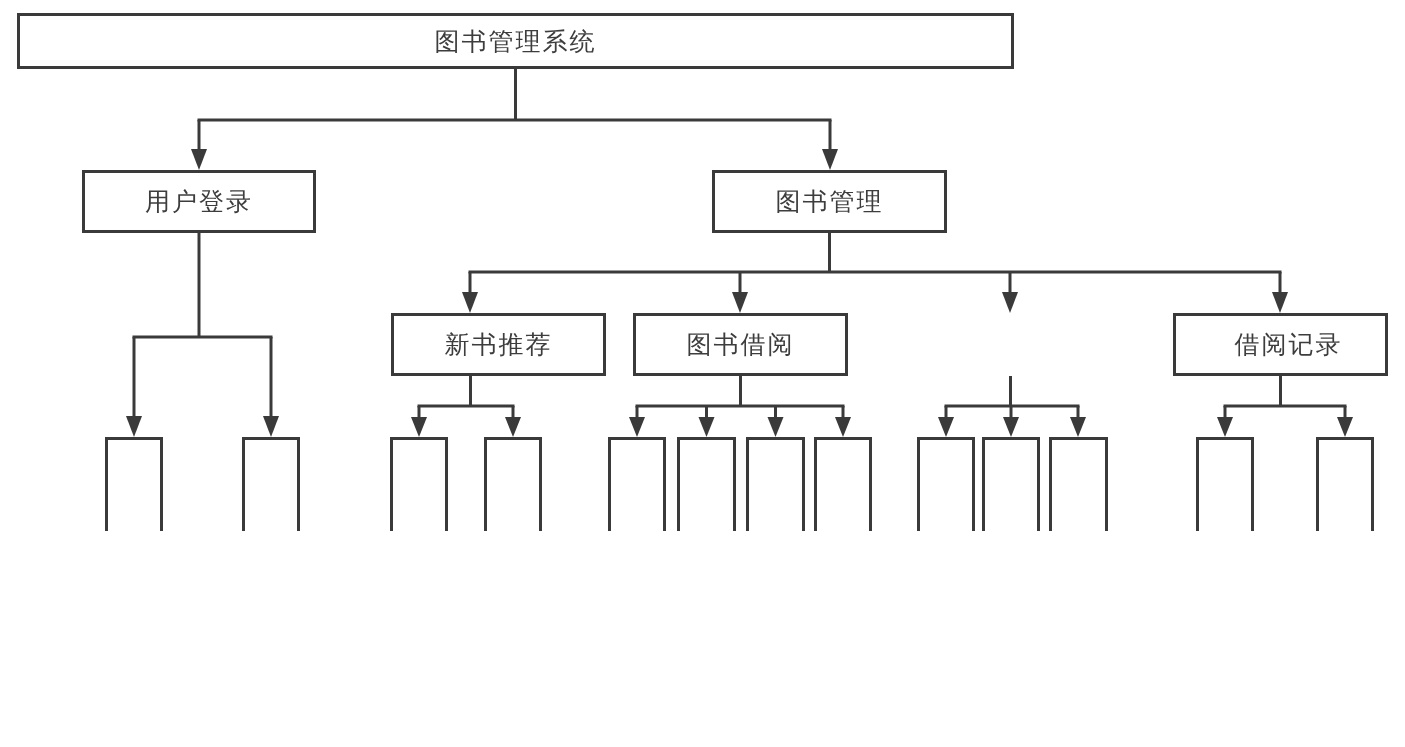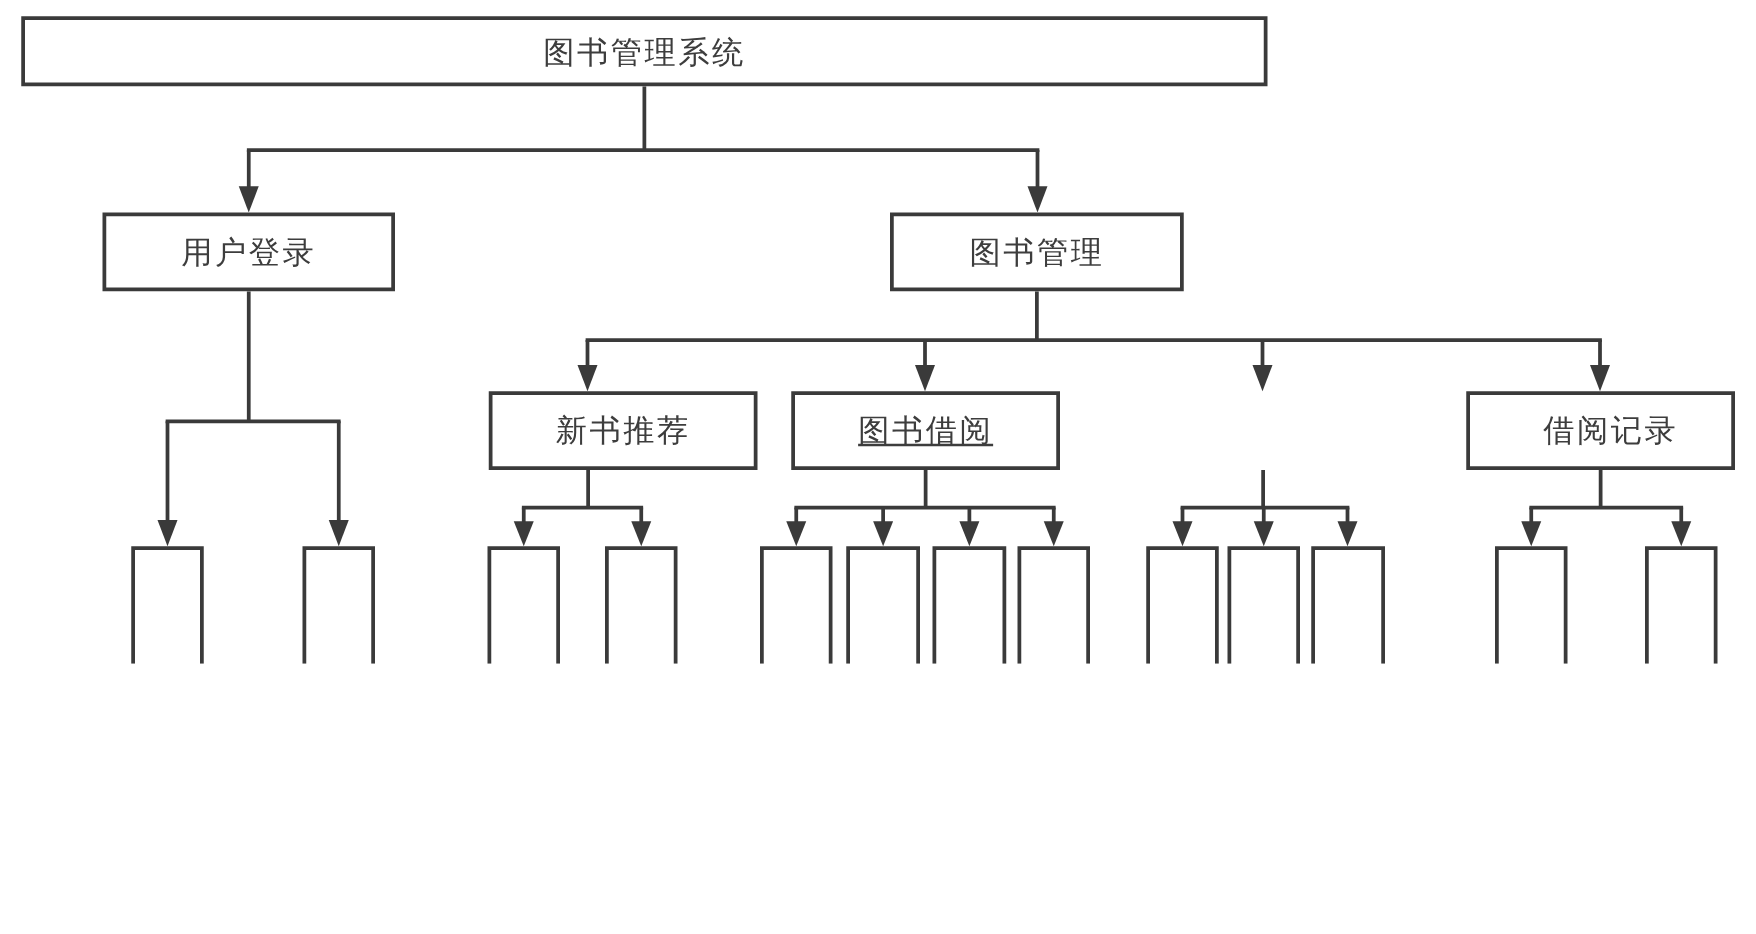--- a/index.html
+++ b/index.html
@@ -134,21 +134,21 @@
   <div class="node h-node" style="left:82px; top:170px; width:234px; height:63px;">
     <span>用户登录</span>
   </div>
   <div class="node h-node" style="left:712px; top:170px; width:235px; height:63px;">
     <span>图书管理</span>
   </div>
 
   <div class="node h-node" style="left:363px; top:313px; width:215px; height:63px;margin-left:28px;">
     <span>新书推荐</span>
   </div>
-  <div class="node h-node" style="left:633px; top:313px; width:215px; height:63px;text-decoration:underline;">
+  <div class="node h-node" style="left:633px; top:313px; width:215px; height:63px;">
     <span>图书借阅</span>
   </div>
   <div class="node h-node" style="left:1173px; top:313px; width:215px; height:63px;padding-left:16px;">
     <span>借阅记录</span>
   </div>
 
   <div class="node" style="left:105px; top:437px; width:58px; height:300px;">
     <span class="vtext">用户登录</span>
   </div>
   <div class="node" style="left:242px; top:437px; width:58px; height:300px;">

